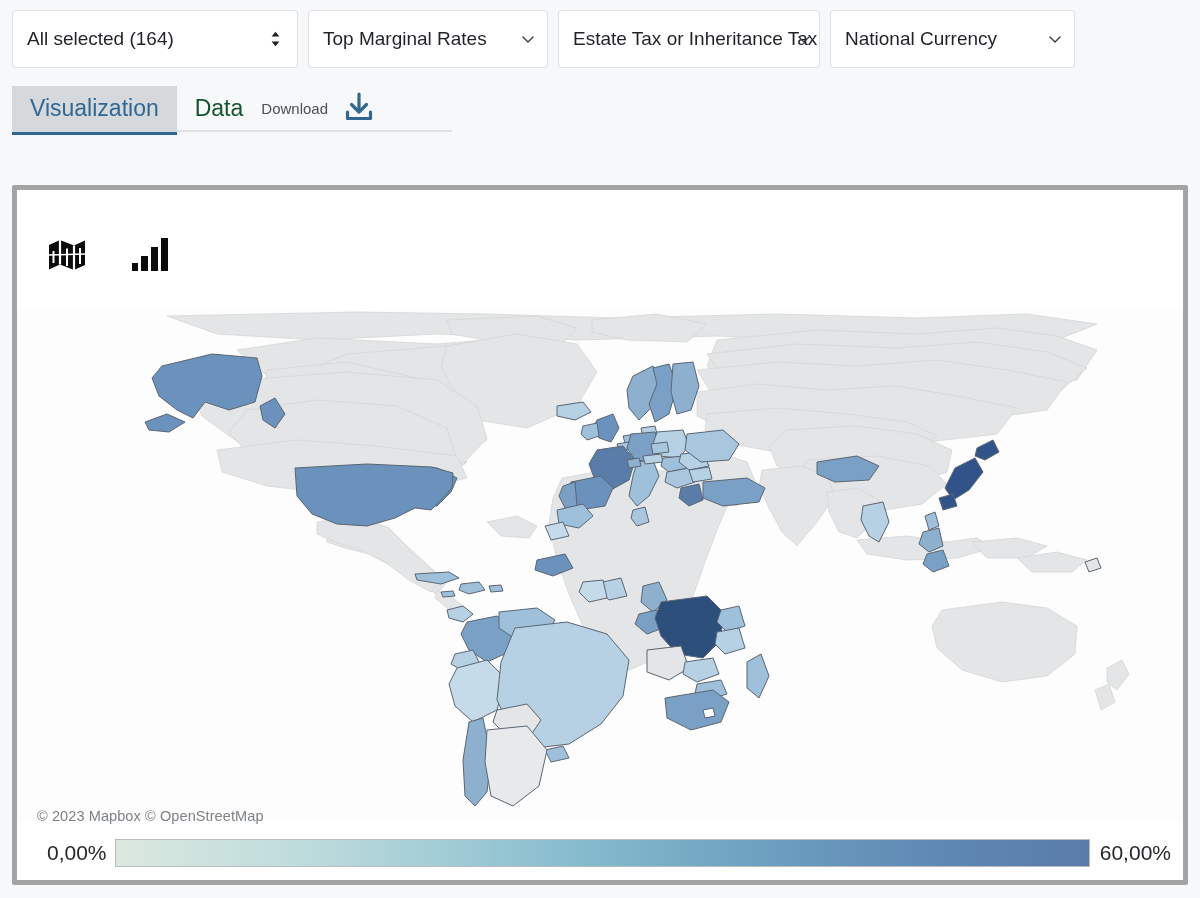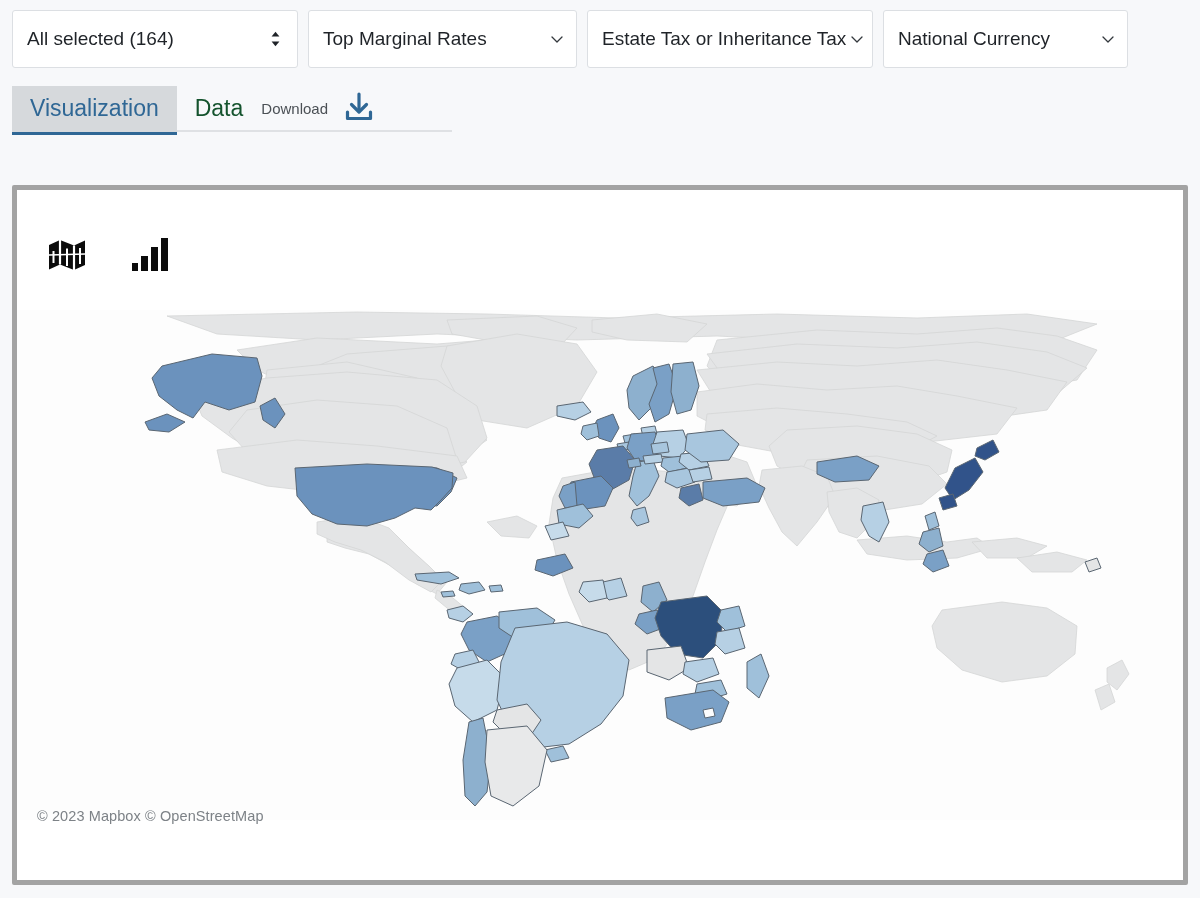--- a/index.html
+++ b/index.html
@@ -30,22 +30,22 @@
     position: relative;
     background: #ffffff;
     border: 1px solid #dcdfe3;
     border-radius: 3px;
     height: 58px;
     display: flex;
     align-items: center;
     box-sizing: border-box;
   }
   .select-wrap.w1 { width: 286px; }
-  .select-wrap.w2 { width: 269px; }
-  .select-wrap.w3 { width: 286px; }
+  .select-wrap.w2 { width: 240px; }
+  .select-wrap.w3 { width: 262px; text-align: center; }
   .select-wrap.w4 { width: 245px; }
 
   .select-label {
     font-size: 19px;
     color: #1f2328;
     padding-left: 14px;
     padding-right: 30px;
     white-space: nowrap;
     overflow: hidden;
     line-height: 1.1;
@@ -499,13 +499,18 @@
         <path d="M906 222 L922 218 L926 236 L912 242 L902 234 Z" fill="#8db0ce"></path>
         <path d="M910 244 L926 240 L932 256 L916 262 L906 254 Z" fill="#7aa0c6"></path>
 
         <path d="M1068 252 L1080 248 L1084 258 L1072 262 Z" fill="#e4e5e6"></path>
       </g>
     </svg>
   </div>
 
   <div class="attrib">© 2023 Mapbox  © OpenStreetMap</div>
 
+  <div class="legend">
+    <span class="legend-min">0,00%</span>
+    <div class="legend-bar"></div>
+    <span class="legend-max">60,00%</span>
+  </div>
 </div>
 
 </body></html>

